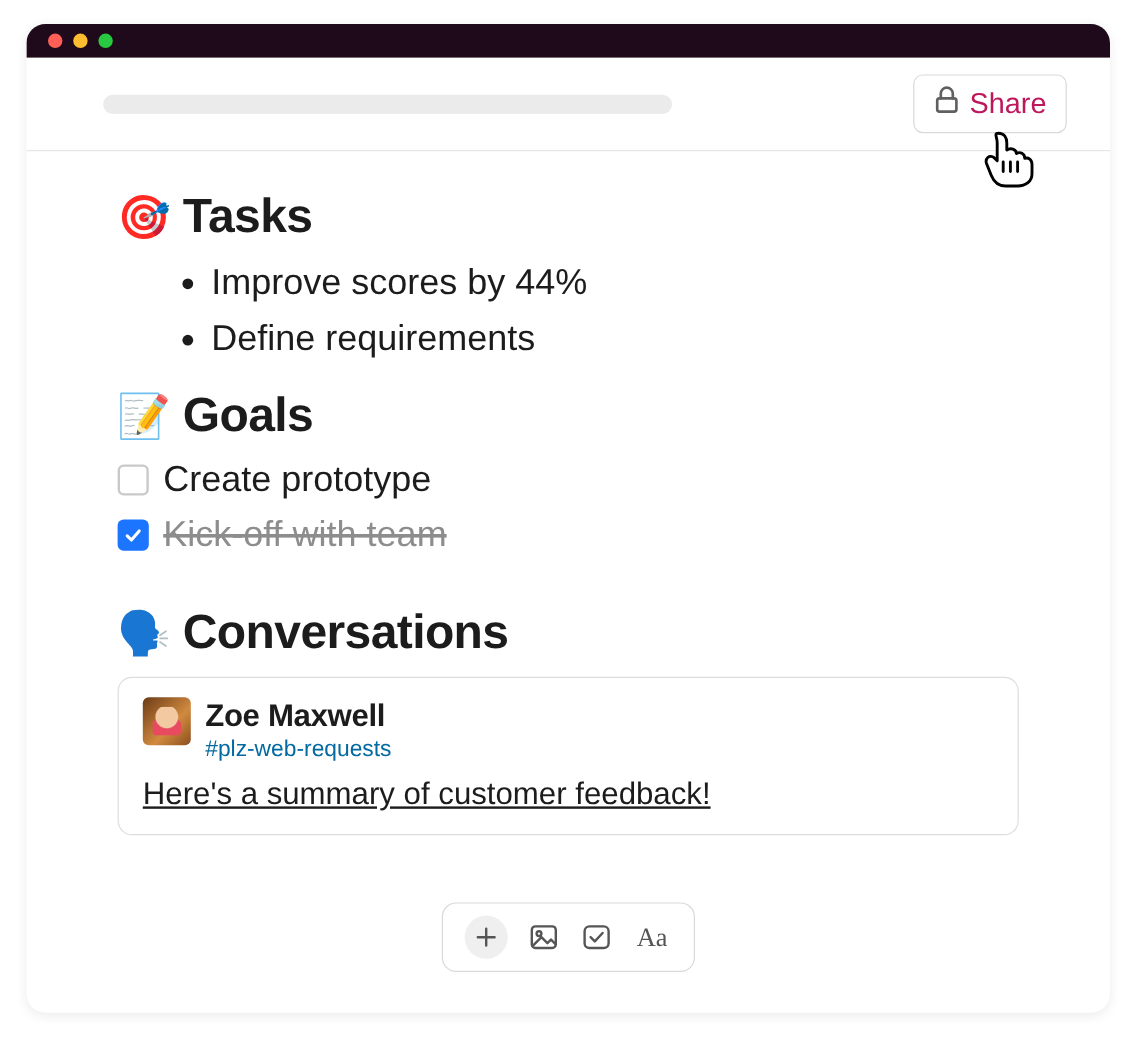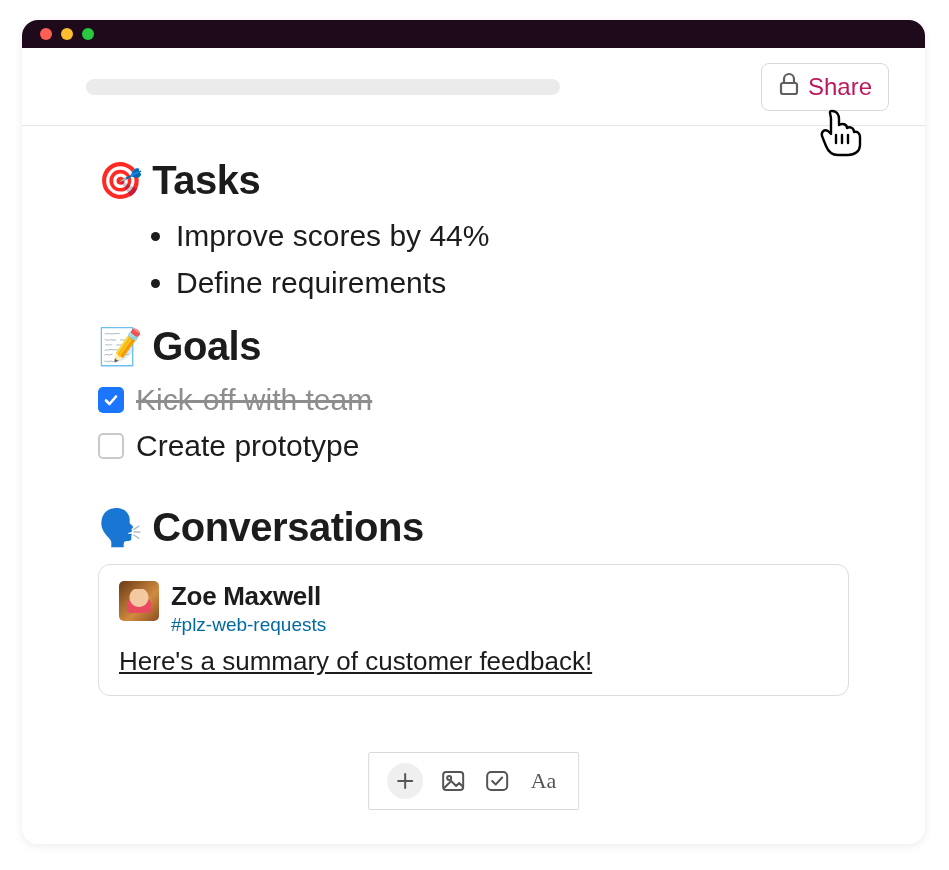--- a/index.html
+++ b/index.html
@@ -137,21 +137,21 @@
 .msg-body { font-size: 26px; margin-top: 10px; text-decoration: underline; }
 
 .bottom-toolbar {
   position: absolute;
   left: 50%; transform: translateX(-50%);
   bottom: 34px;
   display: inline-flex;
   align-items: center;
   gap: 16px;
   border: 1px solid #d9d9d9;
-  border-radius: 2px;
+  border-radius: 12px;
   padding: 10px 18px;
   background: #fff;
 }
 .plus-btn {
   width: 36px; height: 36px;
   border-radius: 50%;
   background: #efefef;
   display: inline-flex;
   align-items: center;
   justify-content: center;
@@ -204,31 +204,31 @@
       <li>Define requirements</li>
     </ul>
 
     <div class="tasks">
       <div class="section-title">
         <span class="emoji">📝</span>
         <span class="txt">Goals</span>
       </div>
 
       <div class="task-row">
+        <span class="check unchecked"></span>
+        <span>Create prototype</span>
+      </div>
+
+      <div class="task-row">
         <span class="check checked">
           <svg width="16" height="16" viewBox="0 0 16 16">
               <path d="M3 8.5 L6.5 12 L13 4.5" fill="none" stroke="#fff" stroke-width="2.6" stroke-linecap="round" stroke-linejoin="round"></path>
             </svg>
         </span>
         <span class="task-done">Kick-off with team</span>
-      </div>
-
-      <div class="task-row">
-        <span class="check unchecked"></span>
-        <span>Create prototype</span>
       </div>
     </div>
 
     <div class="conv">
       <div class="section-title">
         <span class="emoji">🗣️</span>
         <span class="txt">Conversations</span>
       </div>
 
       <div class="msg-card">

